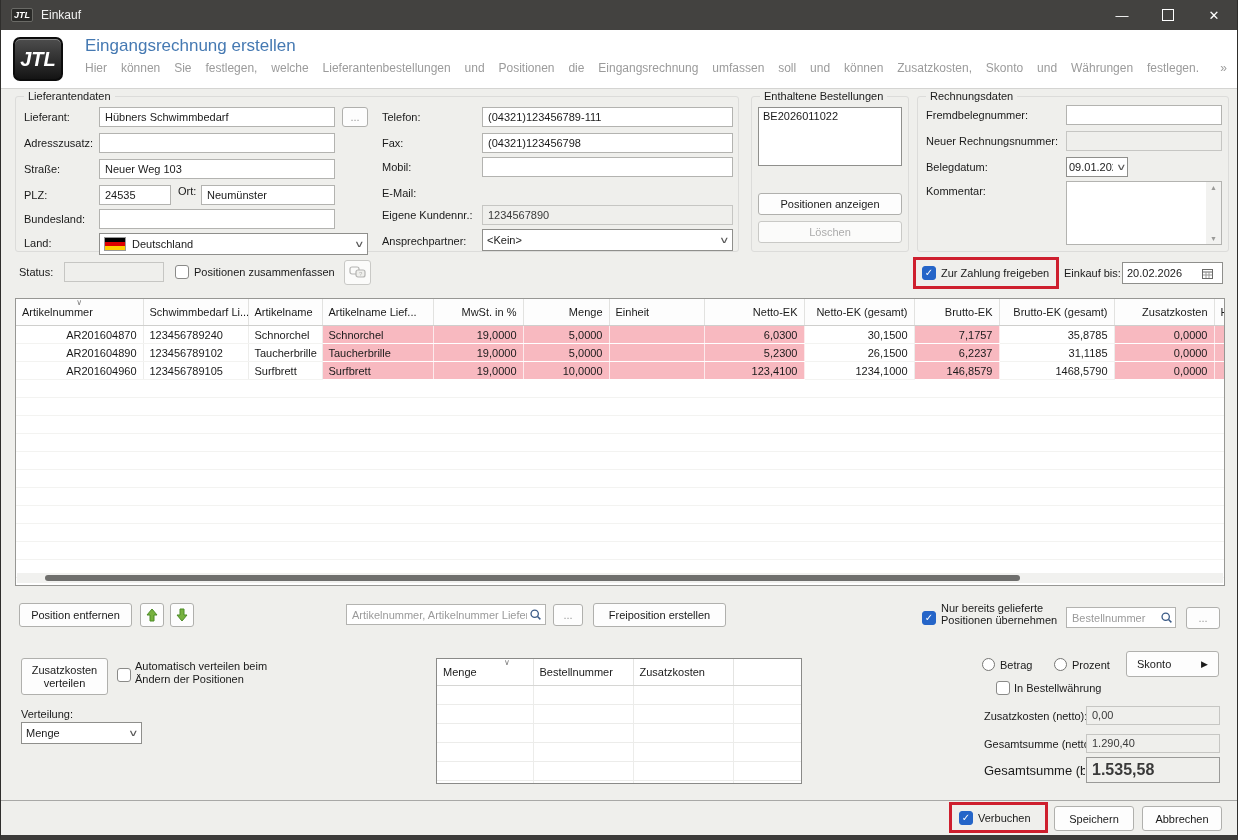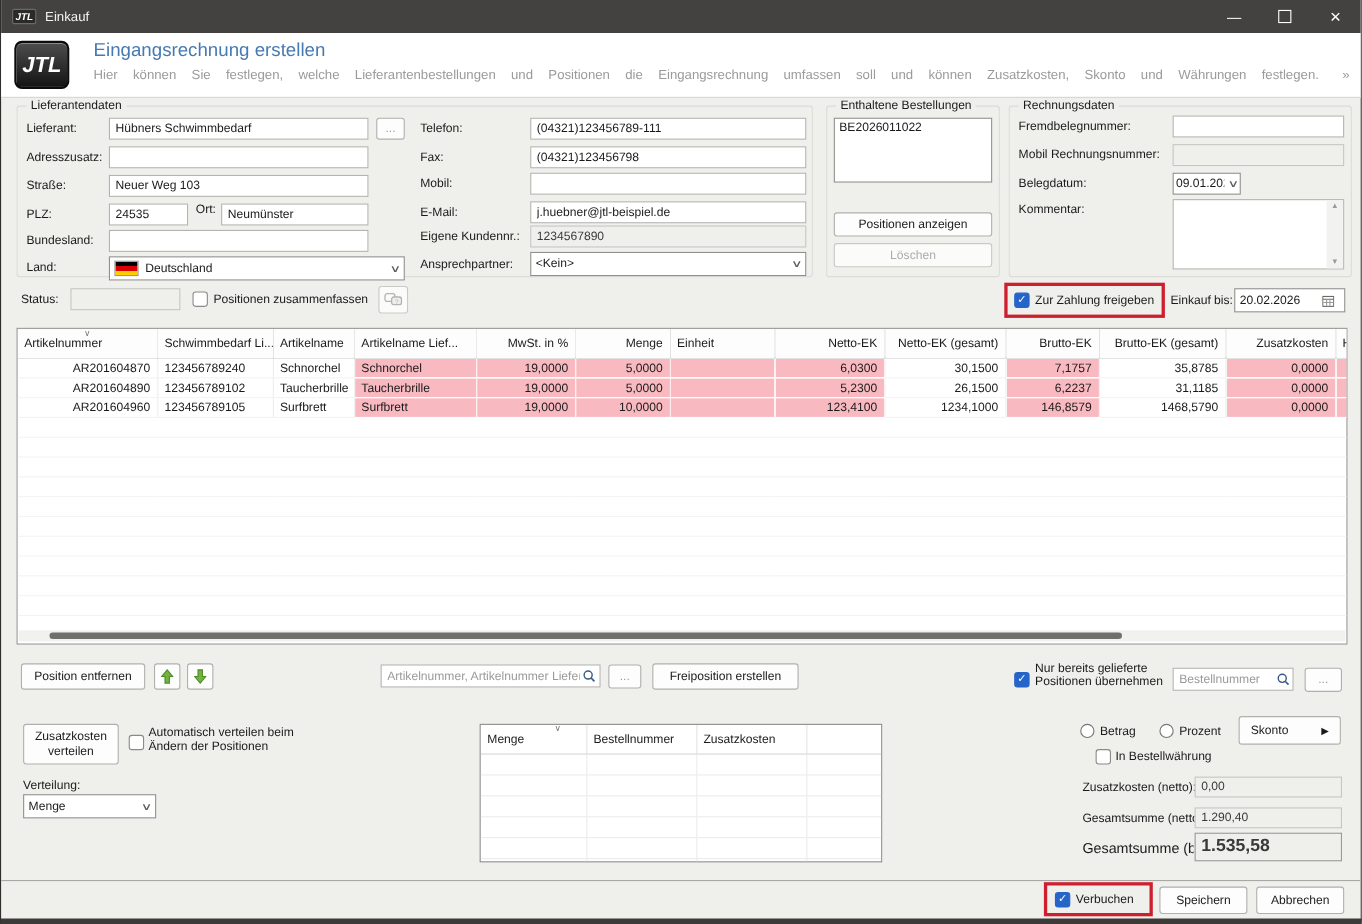--- a/index.html
+++ b/index.html
@@ -118,21 +118,20 @@
     <span class="lbl" style="left:366px;top:14px;">Telefon:</span>
     <input class="tb" style="left: 466px; top: 10px; width: 251px;" value="(04321)123456789-111">
 
     <span class="lbl" style="left:366px;top:40px;">Fax:</span>
     <input class="tb" style="left: 466px; top: 36px; width: 251px;" value="(04321)123456798">
 
     <span class="lbl" style="left:366px;top:64px;">Mobil:</span>
     <input class="tb" style="left: 466px; top: 60px; width: 251px;">
 
     <span class="lbl" style="left:366px;top:90px;">E-Mail:</span>
-    <input class="tb" style="left: 466px; top: 86px; width: 251px;" value="j.huebner@jtl-beispiel.de">
 
     <span class="lbl" style="left:366px;top:112px;">Eigene Kundennr.:</span>
     <input class="tb ro" style="left: 466px; top: 108px; width: 251px;" value="1234567890">
 
     <span class="lbl" style="left:366px;top:138px;">Ansprechpartner:</span>
     <div class="combo" style="left:466px;top:132px;width:251px;">
       <span>&lt;Kein&gt;</span>
       <span class="chev">∨</span>
     </div>
   </div>
@@ -145,21 +144,21 @@
     <div class="btn" style="left:6px;top:96px;width:144px;height:22px;">Positionen anzeigen</div>
     <div class="btn dis" style="left:6px;top:124px;width:144px;height:22px;">Löschen</div>
   </div>
 
   <div class="gb" style="left:916px;top:96px;width:312px;height:156px;">
     <span class="gbt">Rechnungsdaten</span>
 
     <span class="lbl" style="left:8px;top:12px;">Fremdbelegnummer:</span>
     <input class="tb" style="left: 148px; top: 8px; width: 156px;">
 
-    <span class="lbl" style="left:8px;top:38px;">Mobil Rechnungsnummer:</span>
+    <span class="lbl" style="left:8px;top:38px;">Neuer Rechnungsnummer:</span>
     <input class="tb ro" style="left: 148px; top: 34px; width: 156px;">
 
     <span class="lbl" style="left:8px;top:64px;">Belegdatum:</span>
     <div class="combo" style="left:148px;top:60px;width:62px;height:20px;padding:0 2px;">
       <span style="display:inline-block;width:44px;overflow:hidden;white-space:nowrap;">09.01.2026</span>
       <span class="chev">∨</span>
     </div>
 
     <span class="lbl" style="left:8px;top:88px;">Kommentar:</span>
     <div style="position:absolute;left:148px;top:84px;width:156px;height:64px;background:#fff;border:1px solid #b3b3b0;box-sizing:border-box;">

